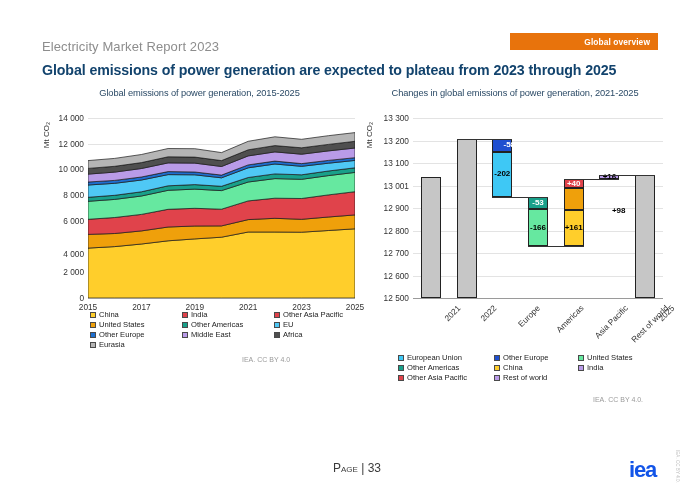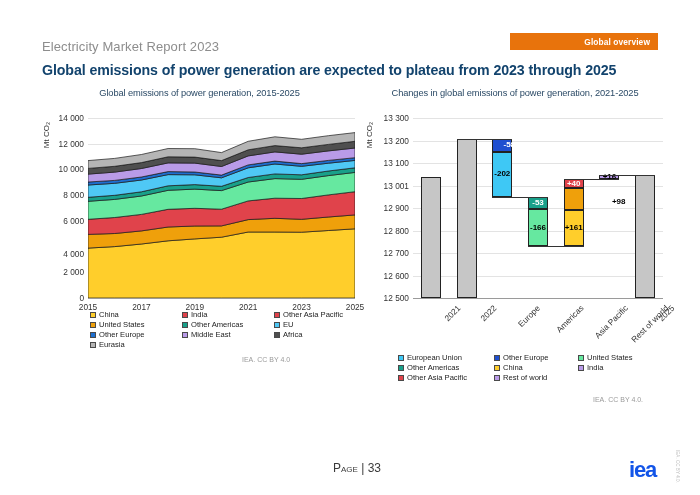--- a/index.html
+++ b/index.html
@@ -231,21 +231,21 @@
           <div class="wlabel" style="left: 79.2857px; width: 34px; top: 27.225px; color: rgb(255, 255, 255);">-58</div>
           <div class="wbar" style="left: 79.2857px; width: 20px; top: 33.75px; height: 45.45px; background: rgb(62, 200, 245);"></div>
           <div class="wlabel" style="left: 79.2857px; width: 20px; top: 56.475px; color: rgb(0, 0, 0);">-202</div>
           <div class="wbar" style="left: 115px; width: 20px; top: 79.2px; height: 11.925px; background: rgb(25, 160, 138);"></div>
           <div class="wlabel" style="left: 115px; width: 20px; top: 85.1625px; color: rgb(255, 255, 255);">-53</div>
           <div class="wbar" style="left: 115px; width: 20px; top: 91.125px; height: 37.35px; background: rgb(102, 232, 160);"></div>
           <div class="wlabel" style="left: 115px; width: 20px; top: 109.8px; color: rgb(0, 0, 0);">-166</div>
           <div class="wbar" style="left: 150.714px; width: 20px; top: 61.2px; height: 9px; background: rgb(224, 67, 75);"></div>
           <div class="wlabel" style="left: 150.714px; width: 20px; top: 65.7px; color: rgb(255, 255, 255);">+40</div>
           <div class="wbar" style="left: 150.714px; width: 20px; top: 70.2px; height: 22.05px; background: rgb(239, 160, 11);"></div>
-          <div class="wlabel" style="left: 150.714px; width: 40px; top: 84px; color: rgb(0, 0, 0); margin-left: 35px;">+98</div>
+          <div class="wlabel" style="left: 150.714px; width: 40px; top: 93px; color: rgb(0, 0, 0); margin-left: 35px;">+98</div>
           <div class="wbar" style="left: 150.714px; width: 20px; top: 92.25px; height: 36.225px; background: rgb(255, 206, 43);"></div>
           <div class="wlabel" style="left: 150.714px; width: 20px; top: 110.362px; color: rgb(0, 0, 0);">+161</div>
           <div class="wbar" style="left: 186.429px; width: 20px; top: 57.375px; height: 3.6px; background: rgb(185, 155, 232);"></div>
           <div class="wlabel" style="left: 186.429px; width: 20px; top: 59.175px; color: rgb(0, 0, 0);">+16</div>
           <div class="wbar" style="left: 222.143px; width: 20px; top: 57.375px; height: 122.625px; background: rgb(198, 198, 198);"></div>
           <div class="wconn" style="left: 43.5714px; width: 55.7143px; top: 20.7px; background: rgb(51, 51, 51);"></div>
           <div class="wconn" style="left: 79.2857px; width: 55.7143px; top: 79.2px; background: rgb(51, 51, 51);"></div>
           <div class="wconn" style="left: 115px; width: 55.7143px; top: 128.475px; background: rgb(51, 51, 51);"></div>
           <div class="wconn" style="left: 150.714px; width: 55.7143px; top: 60.975px; background: rgb(51, 51, 51);"></div>
           <div class="wconn" style="left: 186.429px; width: 55.7143px; top: 57.375px; background: rgb(51, 51, 51);"></div>

